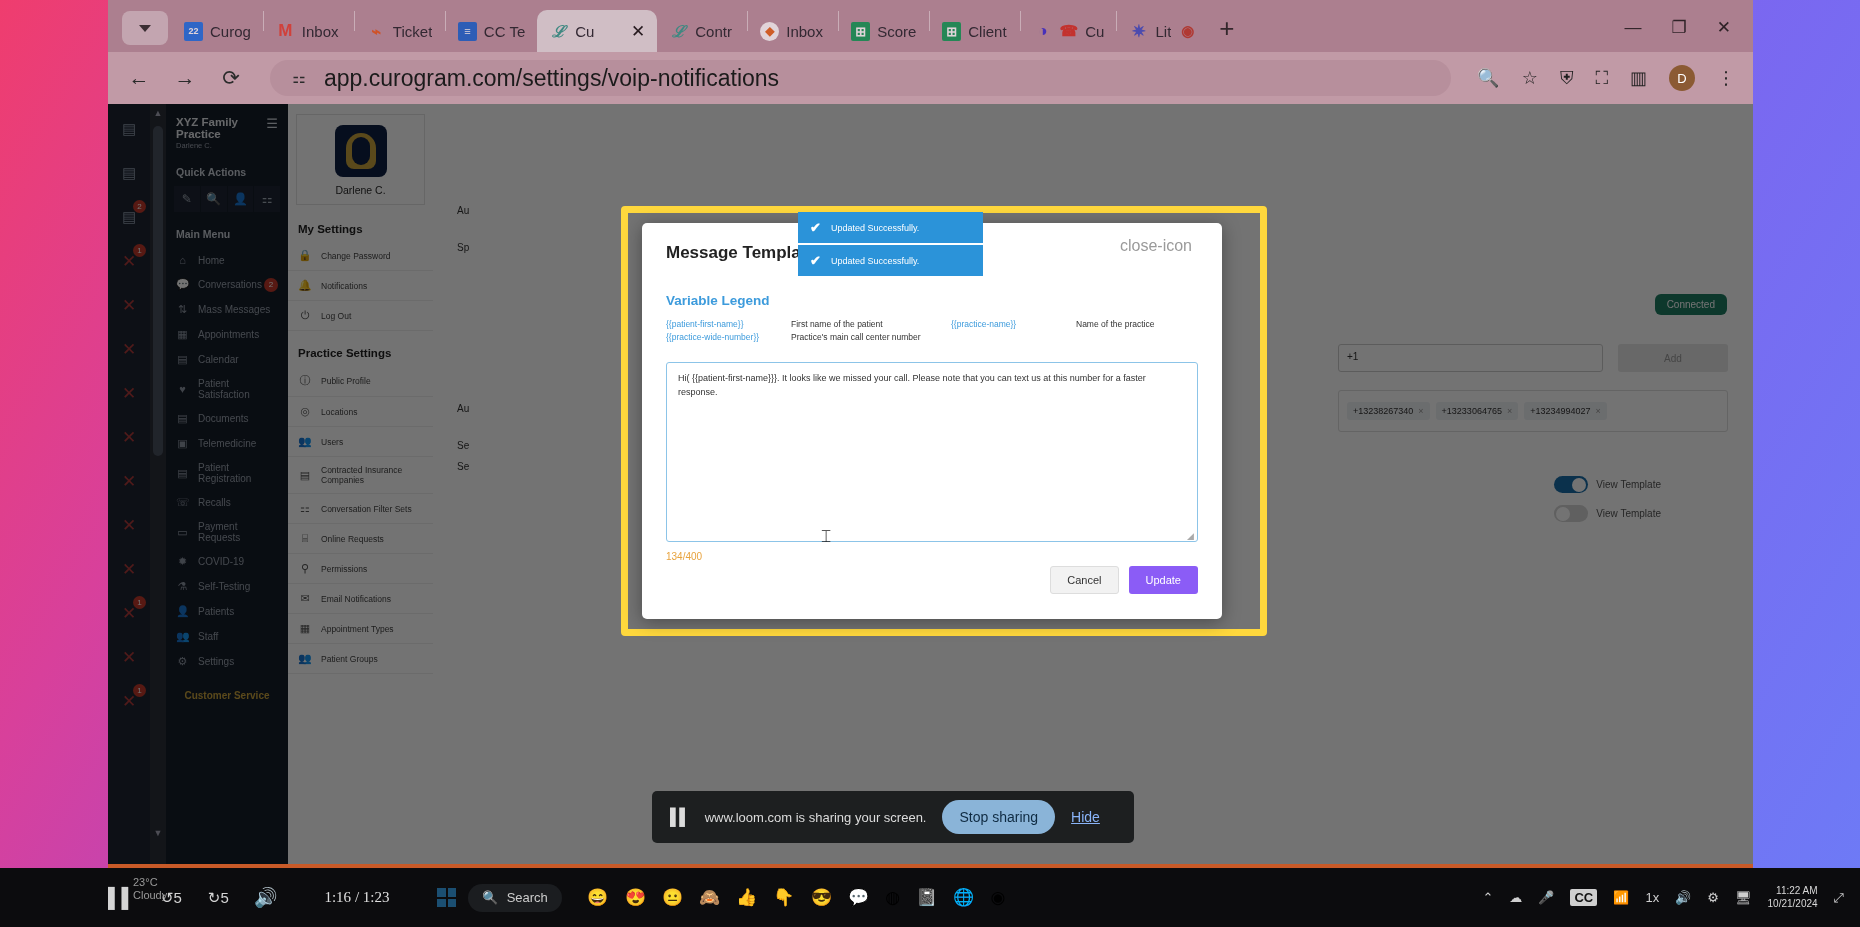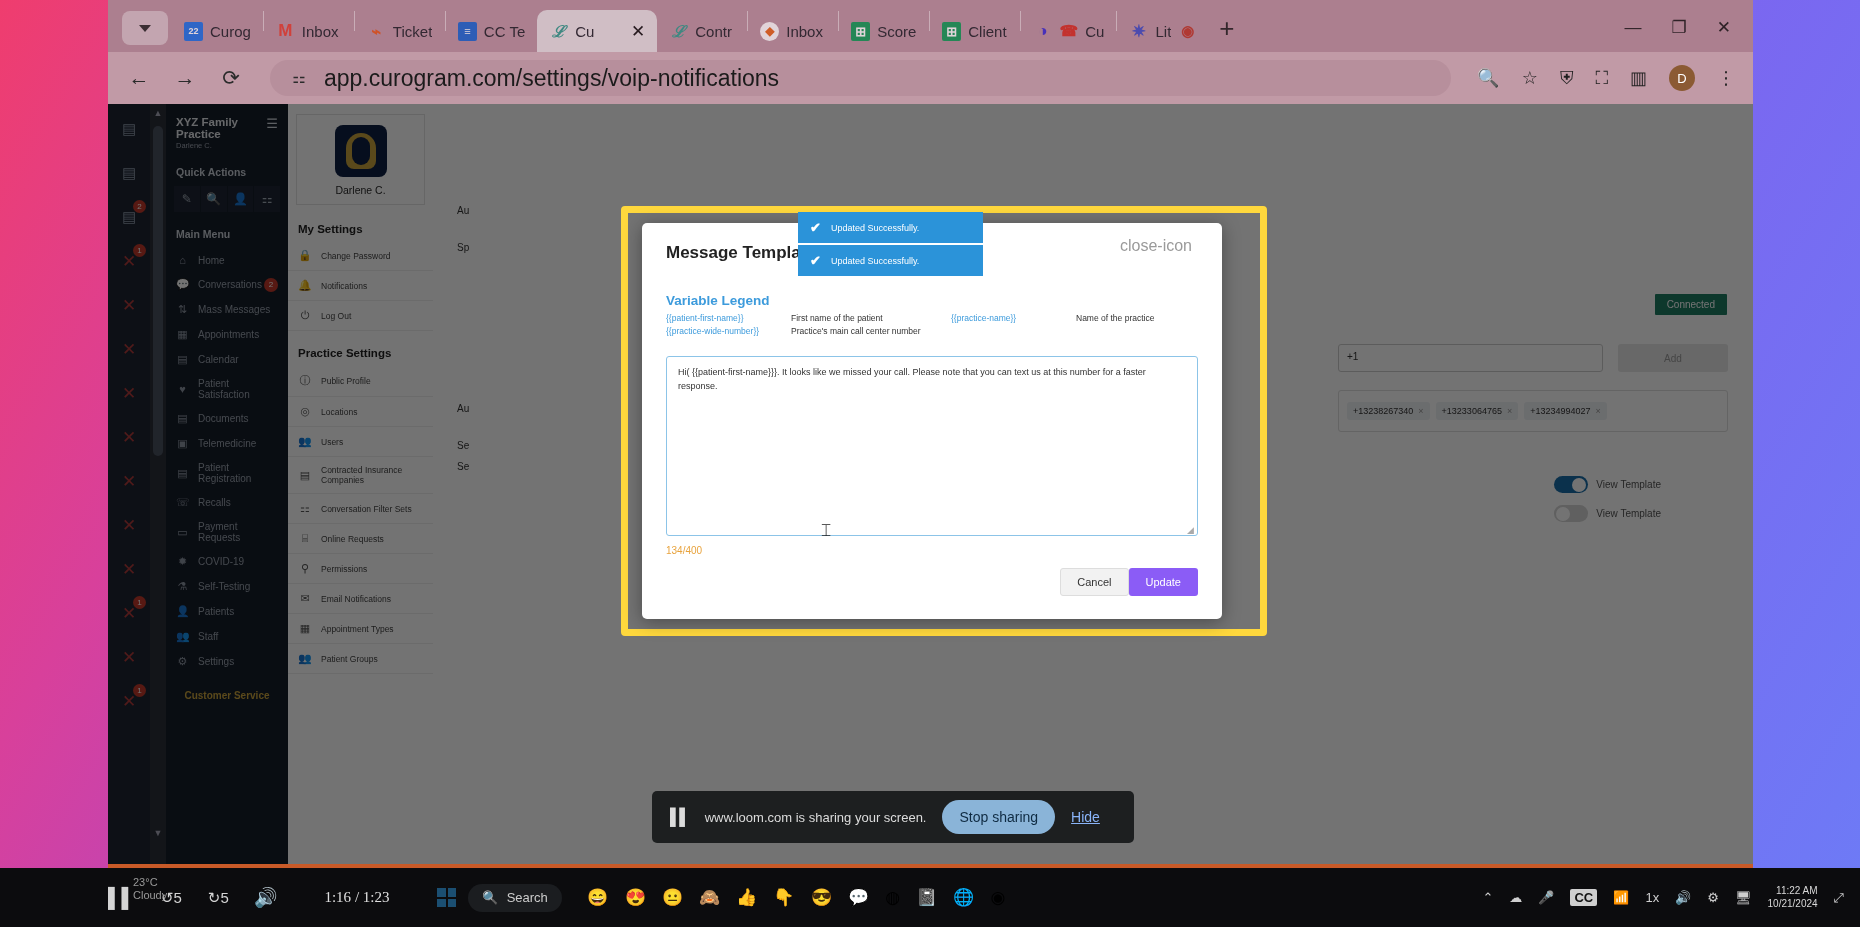--- a/index.html
+++ b/index.html
@@ -101,21 +101,21 @@
   .set-head { font-size:11.5px; font-weight:bold; color:#222; padding:8px 10px 6px; }
   .set-item { display:flex; align-items:center; gap:9px; padding:8px 10px; font-size:8.5px; color:#444;
     border-bottom:1px solid #ededed; }
   .set-item .si { width:14px; text-align:center; font-size:11px; color:#555; flex:none; }
   .si-red { color:#b23a2e; }
 
   
   .main { position:absolute; left:325px; top:0; right:0; height:100%; background:#fff; padding:16px 24px;}
   .mrow { font-size:10px; color:#333; margin-bottom:26px; }
   .badge-conn { position:absolute; right:26px; top:190px; background:#1e7c63; color:#fff; font-size:10px;
-    padding:5px 12px; border-radius:1px;}
+    padding:5px 12px; border-radius:6px;}
   .ph-input { position:absolute; right:150px; top:240px; width:265px; height:28px; border:1px solid #ccc;
     border-radius:3px; font-size:10px; color:#333; padding:6px 8px; }
   .ph-add { position:absolute; right:25px; top:240px; width:110px; height:28px; background:#e6e6e6; color:#999;
     font-size:10px; display:flex; align-items:center; justify-content:center; border-radius:3px;}
   .ph-box { position:absolute; right:25px; top:286px; width:390px; height:42px; border:1px solid #ddd;
     border-radius:3px; display:flex; align-items:center; gap:6px; padding:0 8px;}
   .chip { background:#eef1f4; border-radius:3px; font-size:9px; color:#333; padding:4px 6px; display:flex; gap:5px;}
   .chip .cx { color:#999; }
   .tgl-row { position:absolute; right:92px; display:flex; align-items:center; gap:8px; }
   .tgl { width:34px; height:17px; border-radius:9px; position:relative; }
@@ -129,30 +129,30 @@
   
   .hl-frame { position:absolute; left:513px; top:102px; width:646px; height:430px; border:7px solid #ffd83d;
     border-radius:4px; z-index:60; }
 
   
   .modal { position:absolute; left:534px; top:119px; width:580px; height:396px; background:#fff;
     border-radius:5px; z-index:61; box-shadow:0 3px 18px rgba(0,0,0,.35); padding:20px 24px 0; }
   .modal-title { font-size:17px; font-weight:bold; color:#222; }
   .modal-x { position:absolute; right:30px; top:14px; font-size:16px; color:#9a9a9a; }
   .var-legend-h { color:#3d9bdc; font-size:13.5px; font-weight:bold; margin-top:30px; }
-  .legend-grid { display:grid; grid-template-columns:115px 150px 115px auto; gap:2px 10px; margin-top:5px; }
+  .legend-grid { display:grid; grid-template-columns:115px 150px 115px auto; gap:2px 10px; margin-top:11px; }
   .lg-var { color:#3d9bdc; font-size:8.5px; }
   .lg-desc { color:#333; font-size:8.5px; line-height:1.35; }
   .ta-wrap { margin-top:18px; position:relative; }
   .ta { width:100%; height:180px; border:1px solid #8cc4e8; border-radius:3px; padding:9px 11px;
     font-size:9px; color:#333; line-height:1.55; resize:none; font-family:"Liberation Sans",sans-serif; }
   .ta-grip { position:absolute; right:4px; bottom:5px; color:#aaa; font-size:9px; }
   .caret-ibeam { position:absolute; left:155px; top:165px; color:#222; font-size:17px; z-index:5;}
   .char-count { text-align:left; color:#e8a33d; font-size:10px; margin-top:5px; padding-right:2px;}
-  .btn-row { display:flex; justify-content:flex-end; margin-top:12px;}
+  .btn-row { display:flex; justify-content:flex-end; gap:10px; margin-top:4px;}
   .btn { font-size:11px; padding:7px 16px; border-radius:3px; border:1px solid transparent; }
   .btn-cancel { background:#f2f2f2; color:#333; border-color:#ddd; }
   .btn-update { background:#8b5cf6; color:#fff; }
 
   
   .toast { position:absolute; width:185px; height:31px; background:#2b93d9; display:flex; align-items:center;
     gap:10px; padding-left:12px; z-index:70; }
   .toast .tk { color:#fff; font-size:13px; font-weight:bold; }
   .toast .tt { color:#fff; font-size:9px; }
   .toast1 { left:690px; top:108px; }

